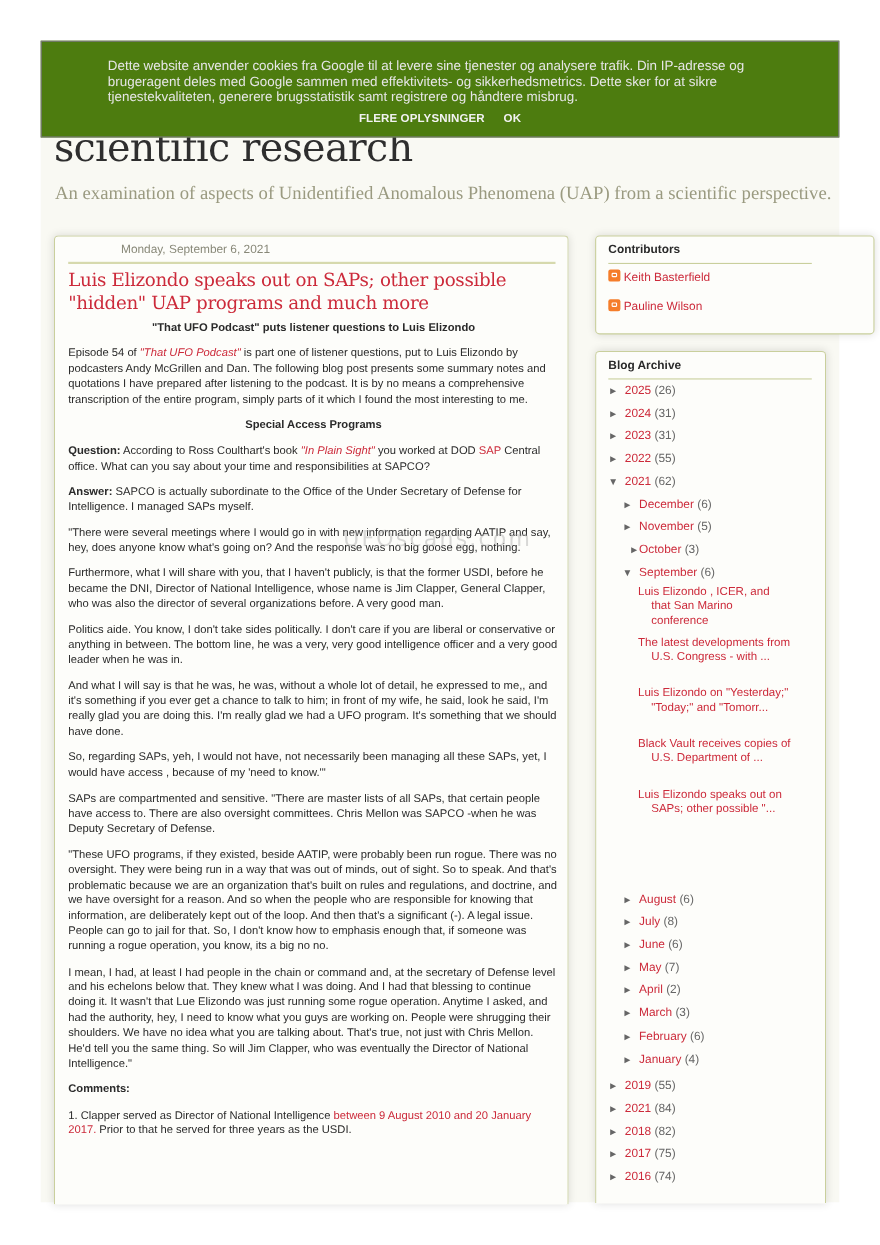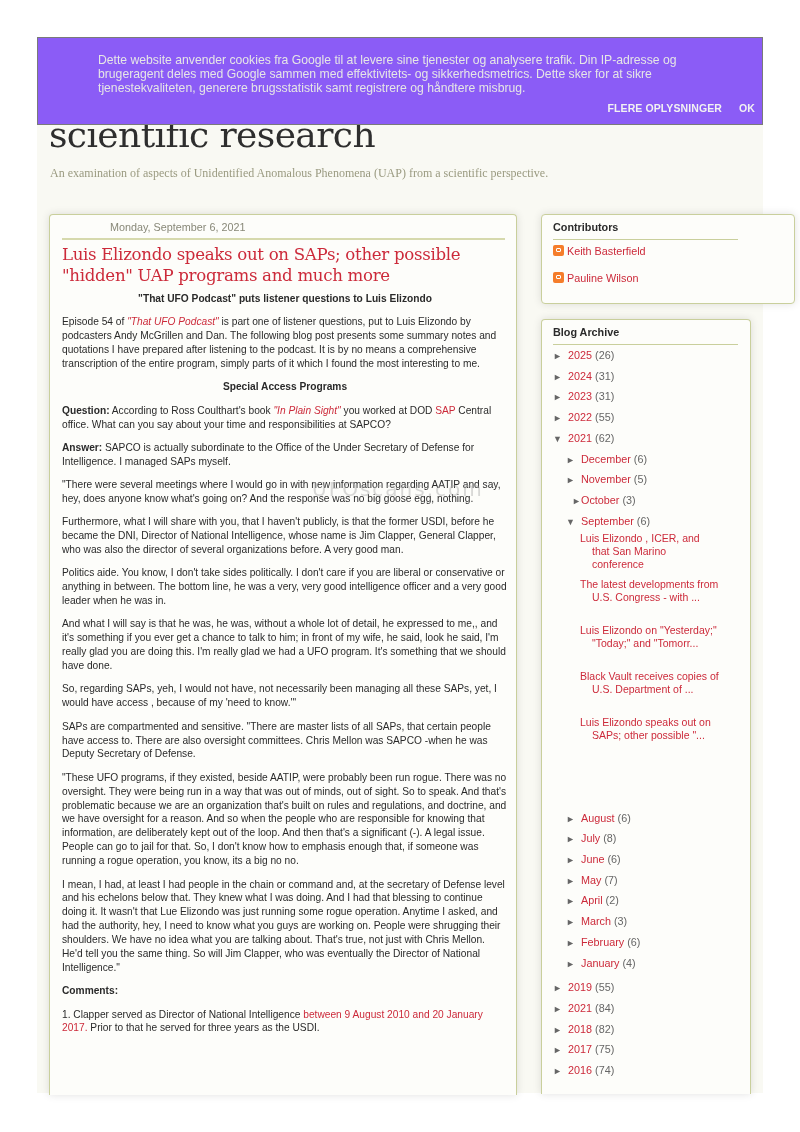--- a/index.html
+++ b/index.html
@@ -3,34 +3,34 @@
 <meta charset="utf-8">
 <style>
   html, body { margin: 0; padding: 0; background: #ffffff; }
   body { width: 800px; height: 1132px; position: relative; overflow: hidden; font-family: "Liberation Sans", sans-serif; }
   .page {
     position: absolute; left: 37px; top: 37px; width: 726px; height: 1056px;
     background: #f9f9f3;
   }
   .cookie {
     position: absolute; left: 37px; top: 37px; width: 724px; height: 86px;
-    background: #8b5cf6; border: 1px solid #7a7a7a; z-index: 5;
+    background: #4d7c0f; border: 1px solid #7a7a7a; z-index: 5;
     color: #e6e6e6; font-size: 12.2px; line-height: 14px;
   }
   .cookie .msg { position: absolute; left: 60px; top: 15px; width: 620px; }
-  .cookie .actions { position: absolute; top: 63px; left: 0; width: 100%; text-align: right; font-size: 10.5px; font-weight: bold; letter-spacing: 0.1px; }
+  .cookie .actions { position: absolute; top: 63px; left: 0; width: 100%; text-align: center; font-size: 10.5px; font-weight: bold; letter-spacing: 0.1px; }
   .cookie .actions span { color: #f2f2f2; cursor: pointer; margin: 0 7px; }
 
   .blog-title {
     position: absolute; left: 49px; top: 114px; margin: 0;
     font-family: "DejaVu Serif", serif; font-weight: normal; font-size: 36px; color: #2e2e2e; letter-spacing: -0.6px;
   }
   .blog-desc {
     position: absolute; left: 50px; top: 166px; margin: 0;
-    font-family: "Liberation Serif", serif; font-size: 12px; color: #9a9a80;
+    font-family: "Liberation Serif", serif; font-size: 17px; color: #9a9a80;
   }
 
   .main-box {
     position: absolute; left: 49px; top: 214px; width: 466px; height: 880px;
     background: #fdfdfa; border: 1px solid #c9cf9c; border-bottom: none; border-radius: 4px 4px 0 0;
     box-shadow: 0 0 8px rgba(0,0,0,0.12);
   }
   .post-date { position: absolute; left: 12px; top: 6px; font-size: 10.8px; color: #888878; padding-left: 48px; }
   .date-rule { position: absolute; left: 12px; top: 23px; width: 443px; height: 2px; background: #d6d9ad; }
   .post-title {

